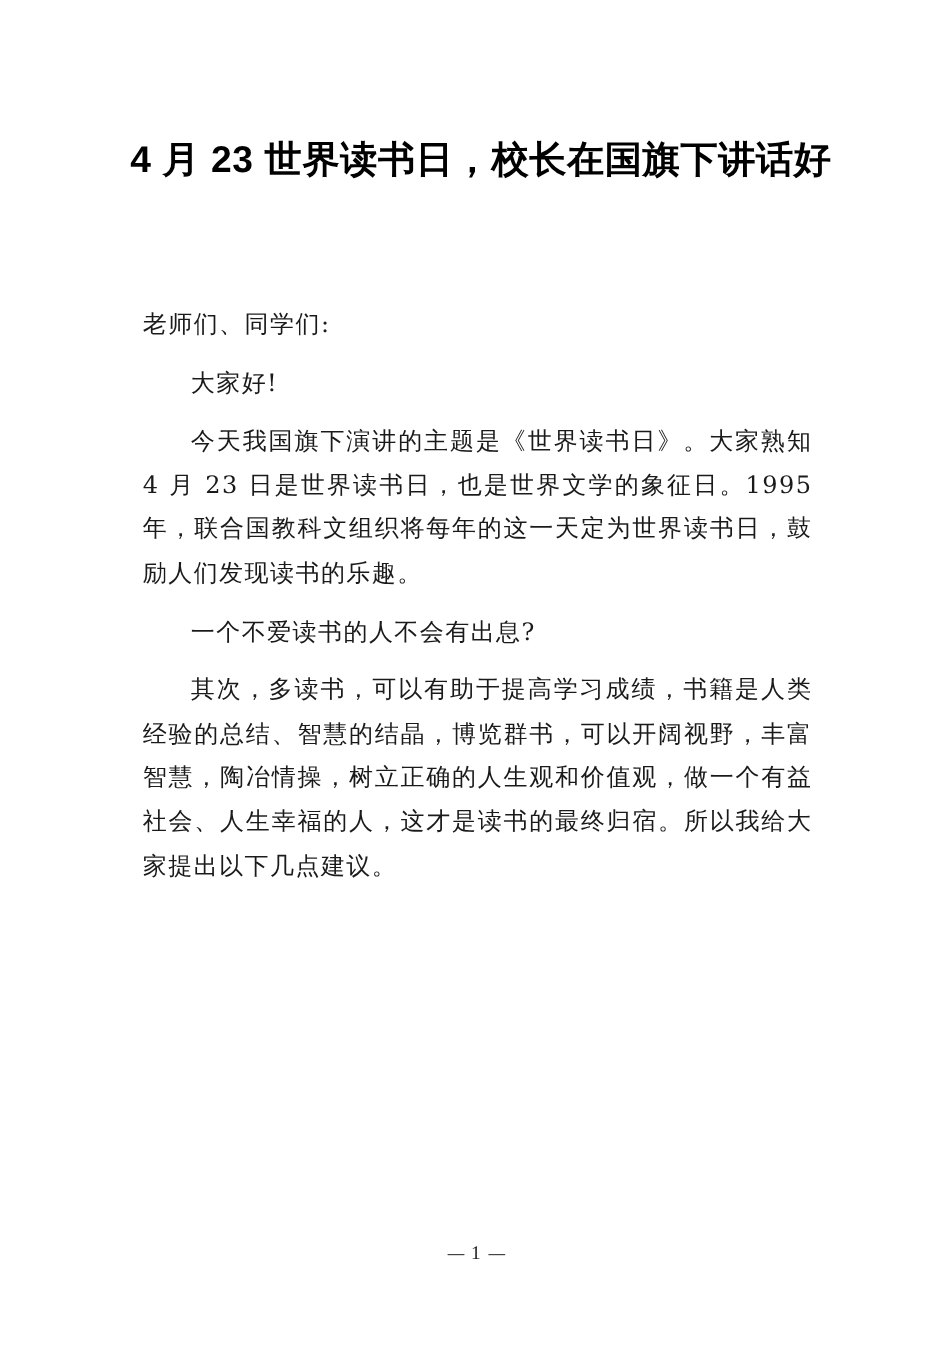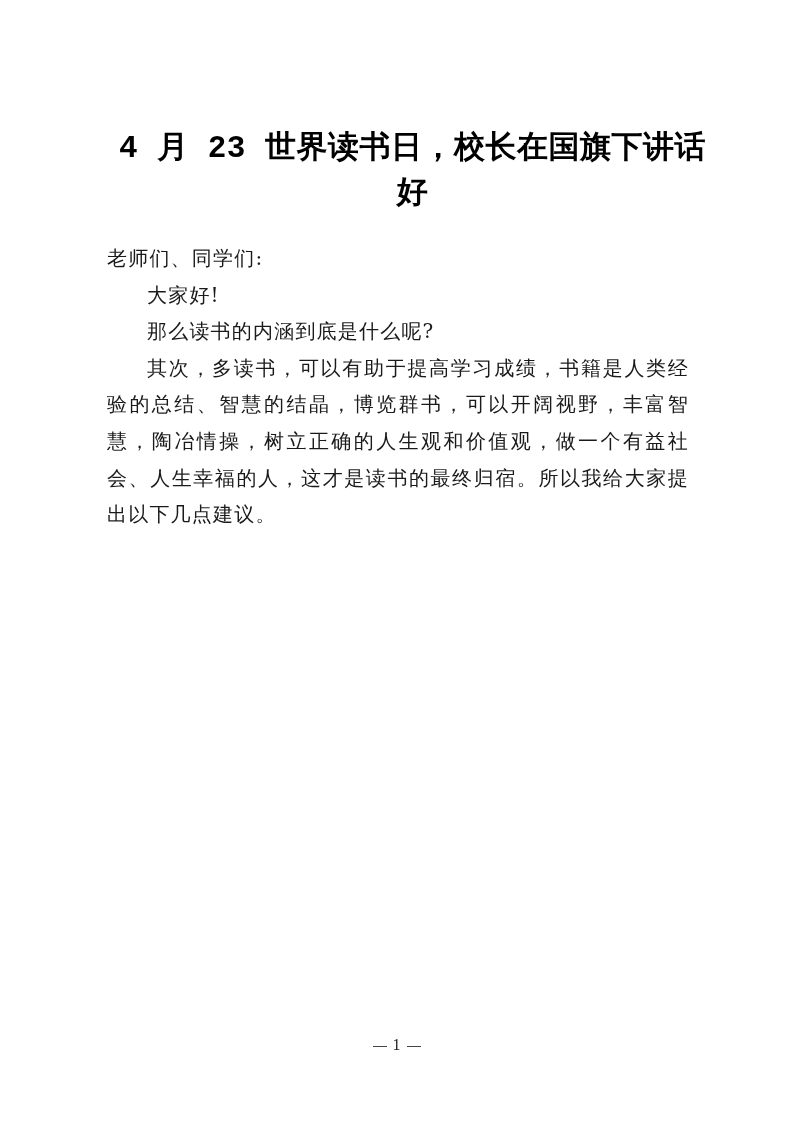--- a/index.html
+++ b/index.html
@@ -19,43 +19,43 @@
       position: absolute;
       left: 0; top: 0;
       width: 793px;
       height: 1122px;
     }
     .title {
       position: absolute;
       left: 100px;
       top: 110px;
       width: 593px;
-      text-align: center;
-      font-family: Liberation Mono, monospace;
+      text-align: right;
+      font-family: Liberation Sans, sans-serif;
       font-weight: bold;
       font-size: 31px;
       line-height: 45px;
       letter-spacing: 0.5px;
       color: #000;
-      margin: 16px;
+      margin: 0;
     }
     .body-text {
       position: absolute;
       left: 107px;
       top: 240px;
       width: 582px;
       font-family: "DejaVu Serif", "Liberation Serif", serif;
       font-size: 20px;
       line-height: 36.6px;
       color: #1a1a1a;
       text-align: justify;
       text-justify: inter-character;
     }
     .body-text p {
-      margin: 0;
+      margin: 12px;
       padding: 0;
       letter-spacing: 1.2px;
     }
     .body-text p.indent {
       text-indent: 40px;
     }
     .footer {
       position: absolute;
       left: 0;
       width: 793px;
@@ -79,21 +79,22 @@
 
 <div class="page">
 
   <h1 class="title">
     <span>4 月 23 世界读书日，校长在国旗下讲话好</span><br>
   </h1>
 
   <div class="body-text">
     <p>老师们、同学们:</p>
     <p class="indent">大家好!</p>
-    <p class="indent">那么读书的内涵到底是什么呢?</p>
+    <p class="indent">今天我国旗下演讲的主题是《世界读书日》。大家熟知 4 月 23 日是世界读书日，也是世界文学的象征日。1995 年，联合国教科文组织将每年的这一天定为世界读书日，鼓励人们发现读书的乐趣。</p>
+    <p class="indent">一个不爱读书的人不会有出息?</p>
     <p class="indent">其次，多读书，可以有助于提高学习成绩，书籍是人类经验的总结、智慧的结晶，博览群书，可以开阔视野，丰富智慧，陶冶情操，树立正确的人生观和价值观，做一个有益社会、人生幸福的人，这才是读书的最终归宿。所以我给大家提出以下几点建议。</p>
   </div>
 
   <div class="footer">
     <span class="dash"></span><span>1</span><span class="dash"></span>
   </div>
 
 </div>
 
 </body></html>

